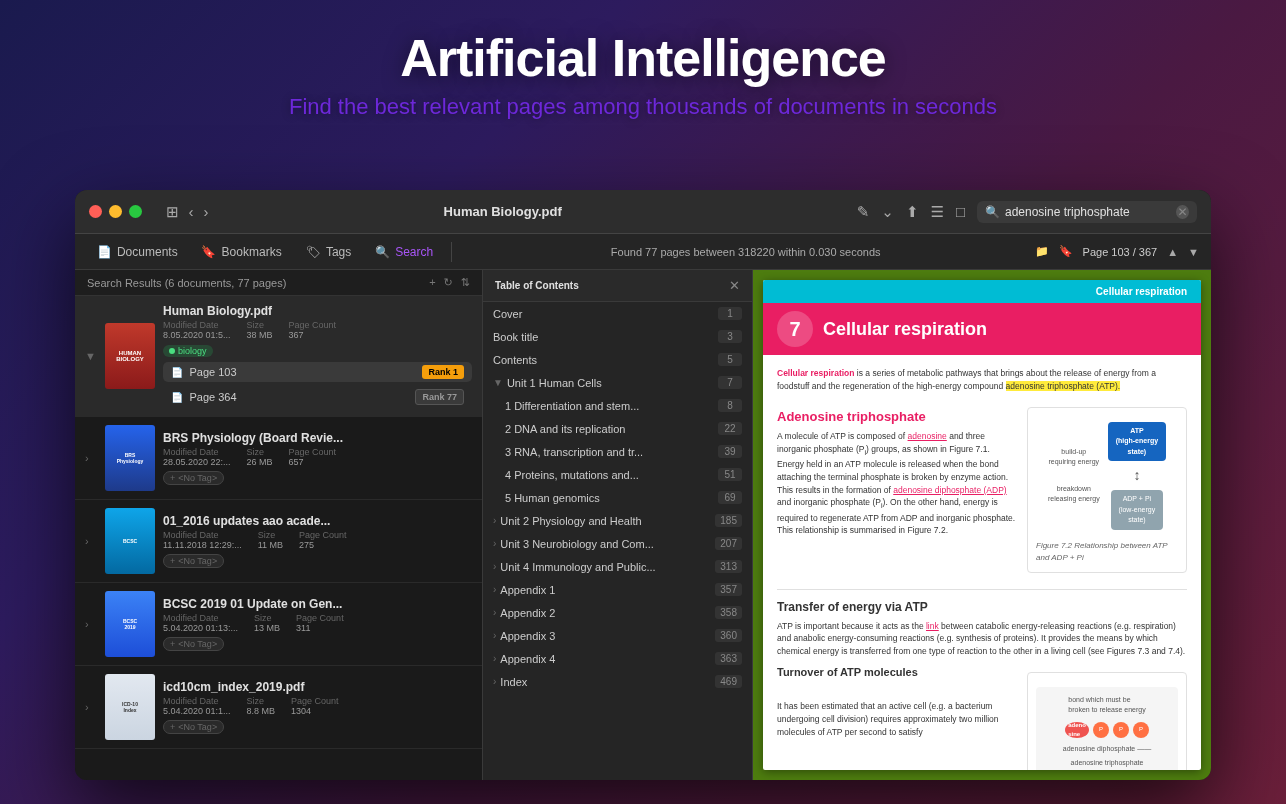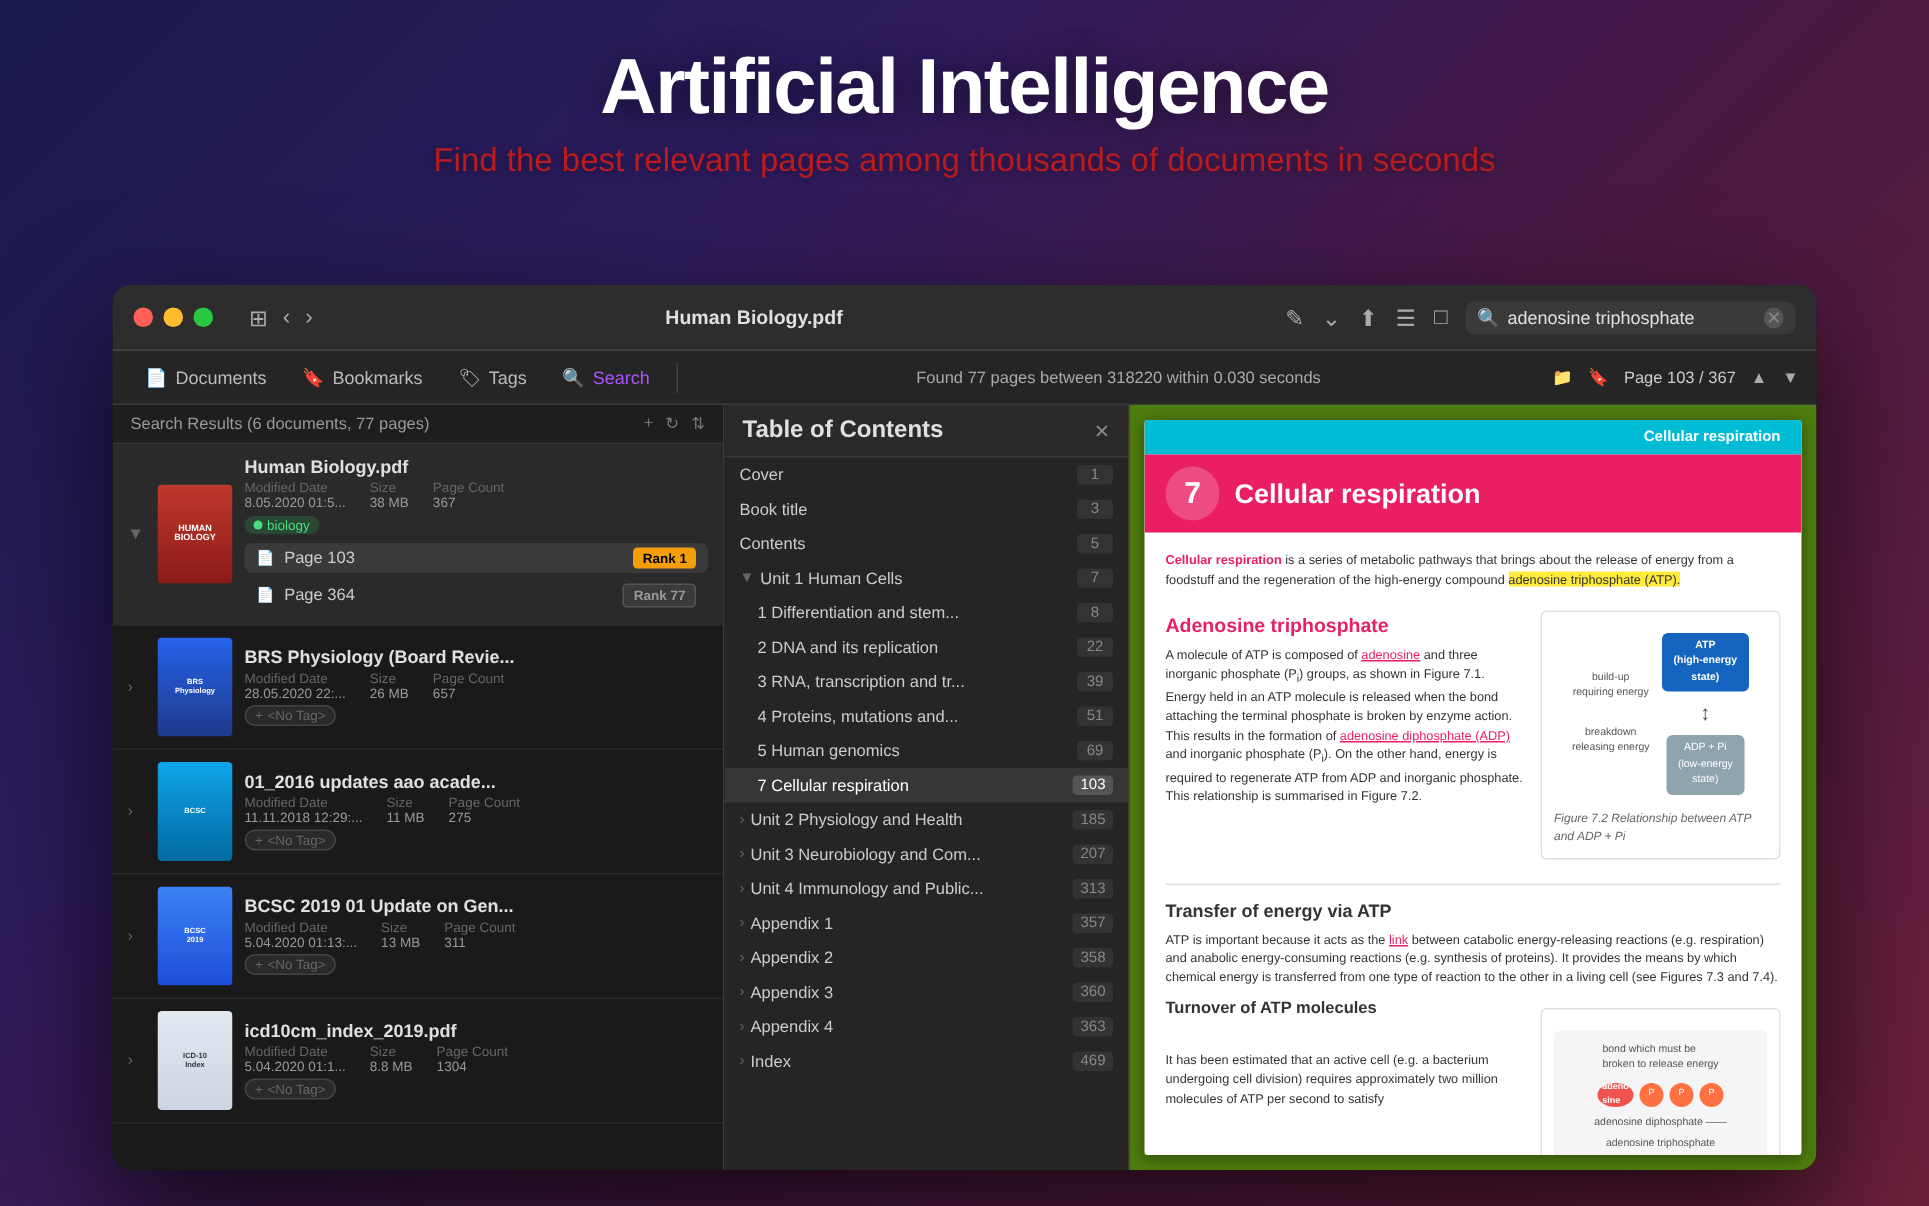--- a/index.html
+++ b/index.html
@@ -19,21 +19,21 @@
     }
     .hero-title {
       font-size: 52px;
       font-weight: 800;
       color: #fff;
       letter-spacing: -1px;
       text-shadow: 0 2px 20px rgba(0,0,0,0.5);
     }
     .hero-subtitle {
       font-size: 22px;
-      color: #b91c1c;
+      color: #6d28d9;
       font-weight: 400;
       margin-top: 6px;
       text-shadow: 0 1px 8px rgba(0,0,0,0.4);
     }
 
     
     .app-window {
       position: absolute;
       left: 75px;
       top: 190px;
@@ -279,21 +279,21 @@
       font-size: 11px;
     }
     .toc-header {
       display: flex;
       align-items: center;
       justify-content: space-between;
       padding: 8px 12px;
       border-bottom: 1px solid #3a3a3a;
       background: #2a2a2a;
     }
-    .toc-title { font-size: 16px; font-weight: 600; color: #e0e0e0; }
+    .toc-title { font-size: 10px; font-weight: 600; color: #e0e0e0; }
     .toc-close { color: #888; cursor: pointer; font-size: 13px; }
     .toc-list { overflow-y: auto; flex: 1; }
     .toc-item {
       display: flex;
       align-items: center;
       padding: 5px 10px;
       cursor: pointer;
       border-radius: 0;
       gap: 0;
     }
@@ -682,24 +682,20 @@
           <span class="toc-label">3 RNA, transcription and tr...</span>
           <span class="toc-page-num">39</span>
         </div>
         <div class="toc-item toc-item-indent1">
           <span class="toc-label">4 Proteins, mutations and...</span>
           <span class="toc-page-num">51</span>
         </div>
         <div class="toc-item toc-item-indent1">
           <span class="toc-label">5 Human genomics</span>
           <span class="toc-page-num">69</span>
-        </div>
-        <div class="toc-item toc-item-indent1 active">
-          <span class="toc-label toc-active-label">7 Cellular respiration</span>
-          <span class="toc-page-num toc-page-active">103</span>
         </div>
         <div class="toc-item">
           <span class="toc-chevron">›</span>
           <span class="toc-label">Unit 2 Physiology and Health</span>
           <span class="toc-page-num">185</span>
         </div>
         <div class="toc-item">
           <span class="toc-chevron">›</span>
           <span class="toc-label">Unit 3 Neurobiology and Com...</span>
           <span class="toc-page-num">207</span>

